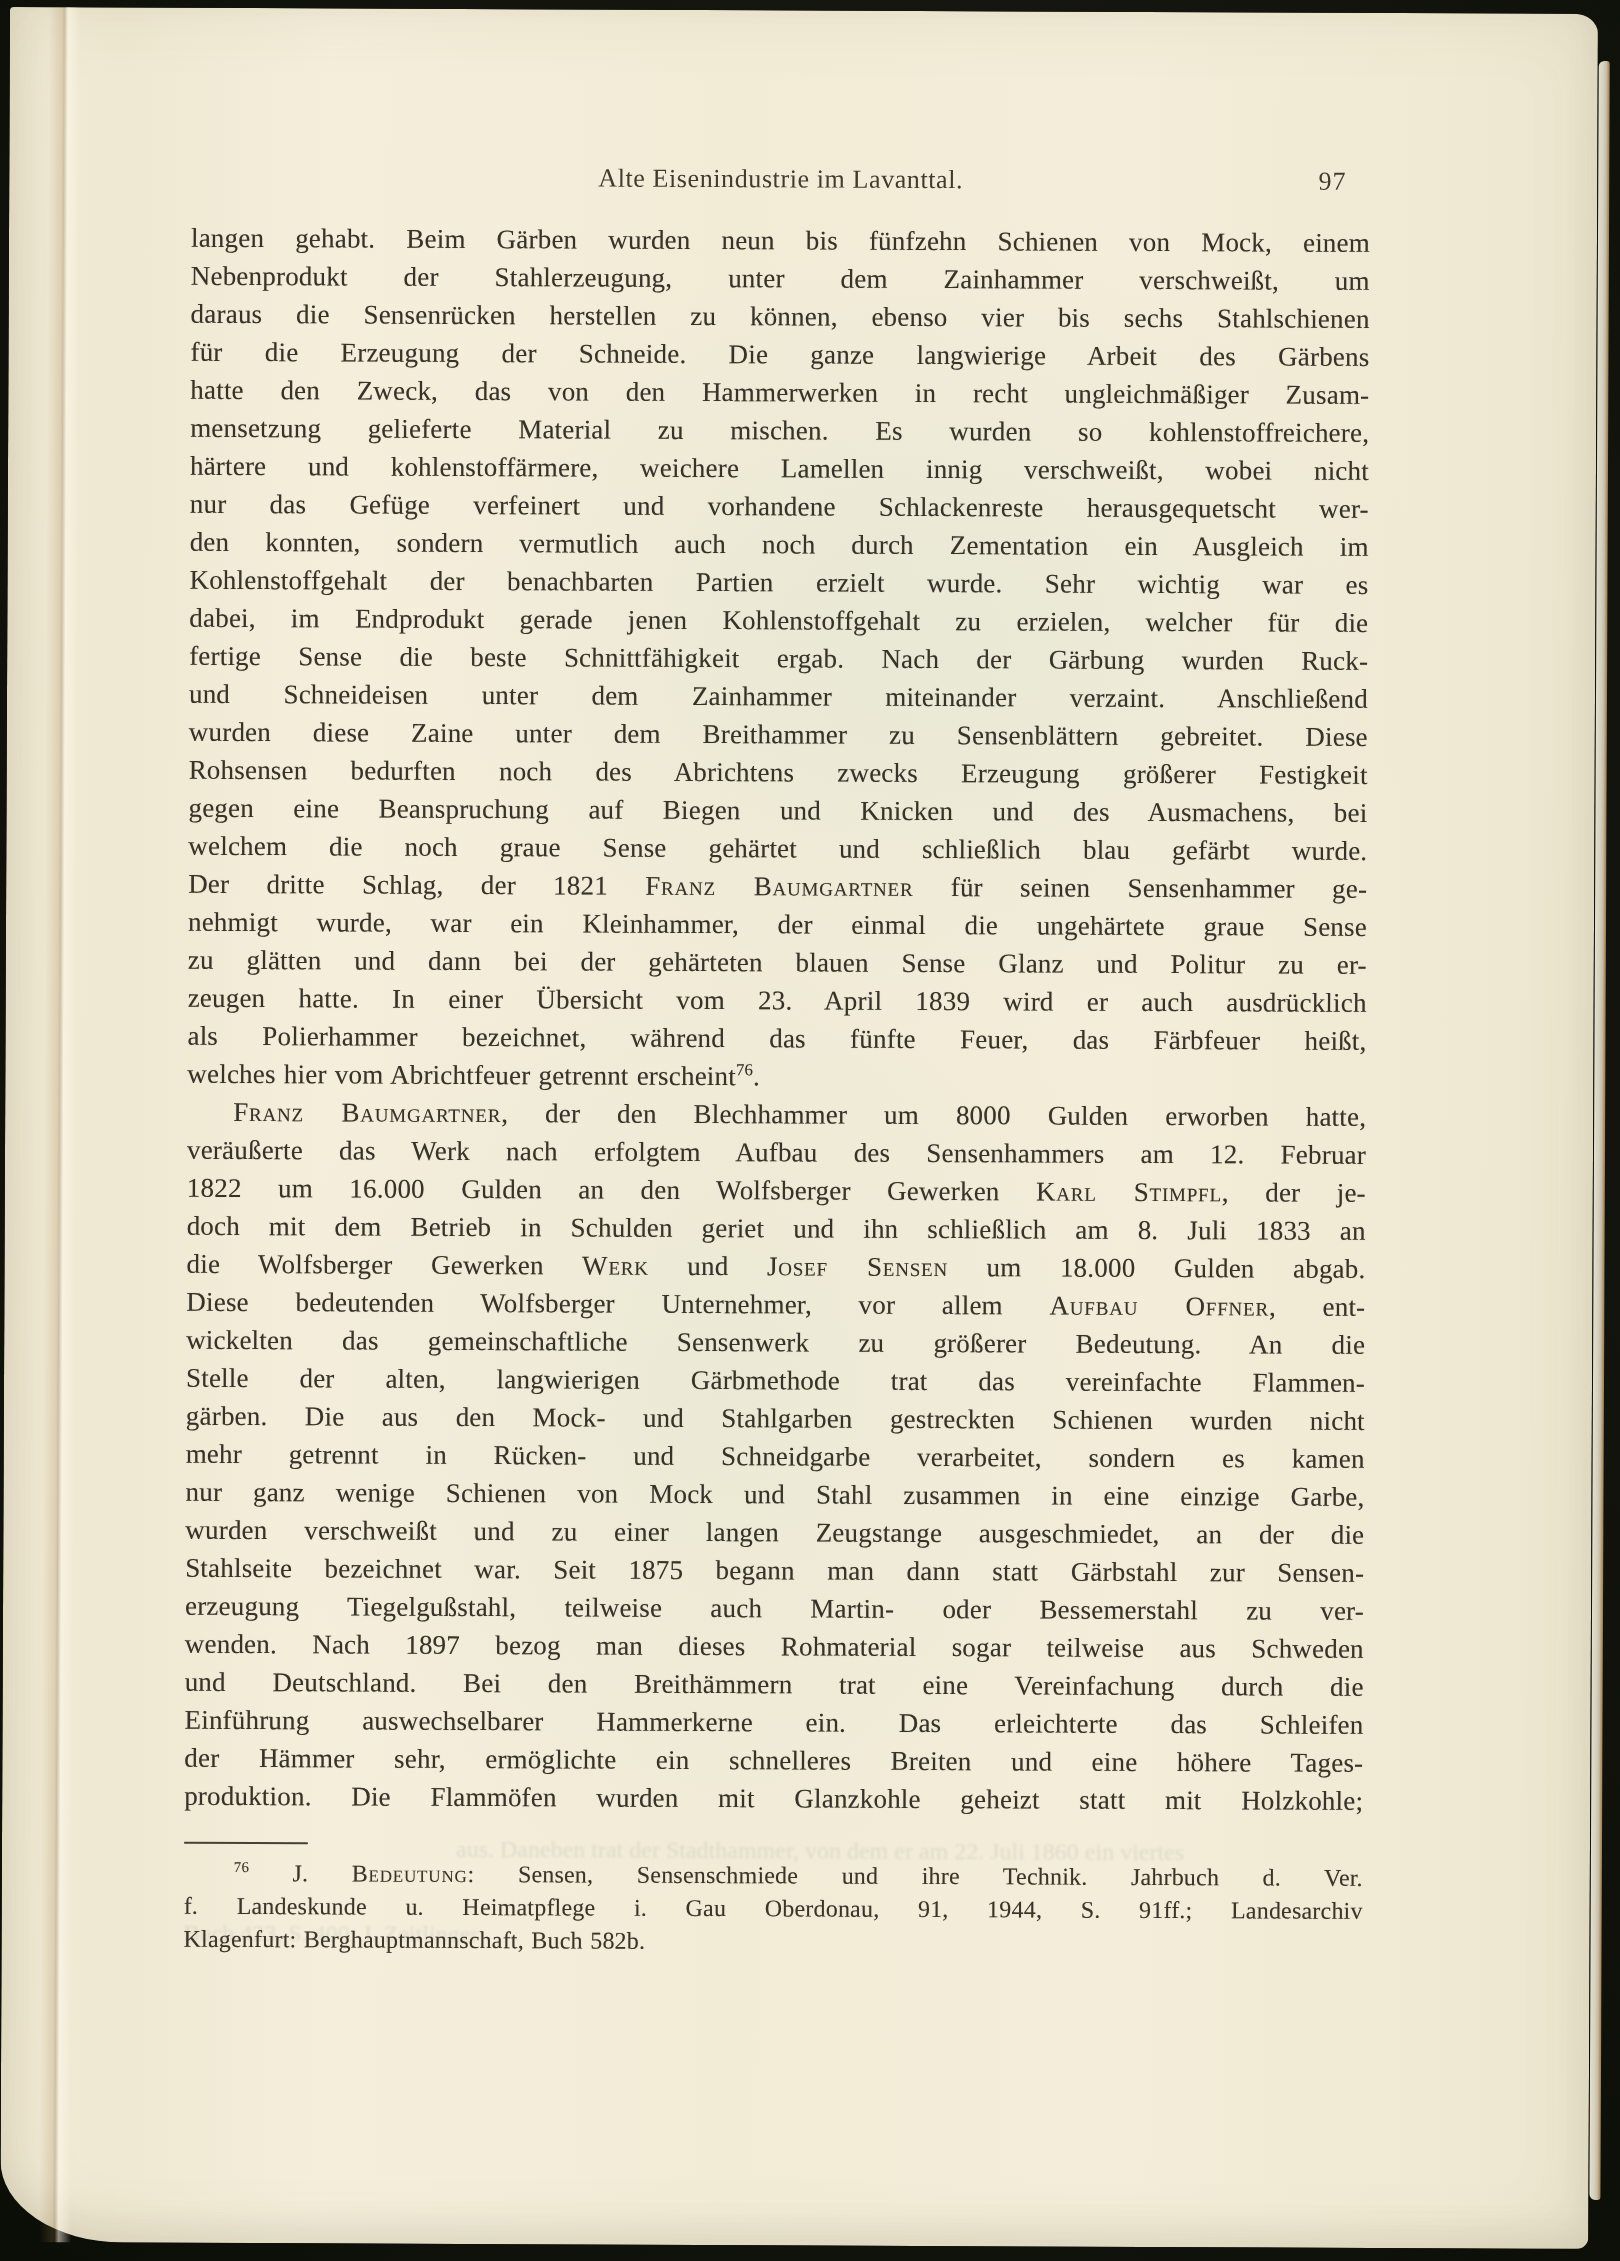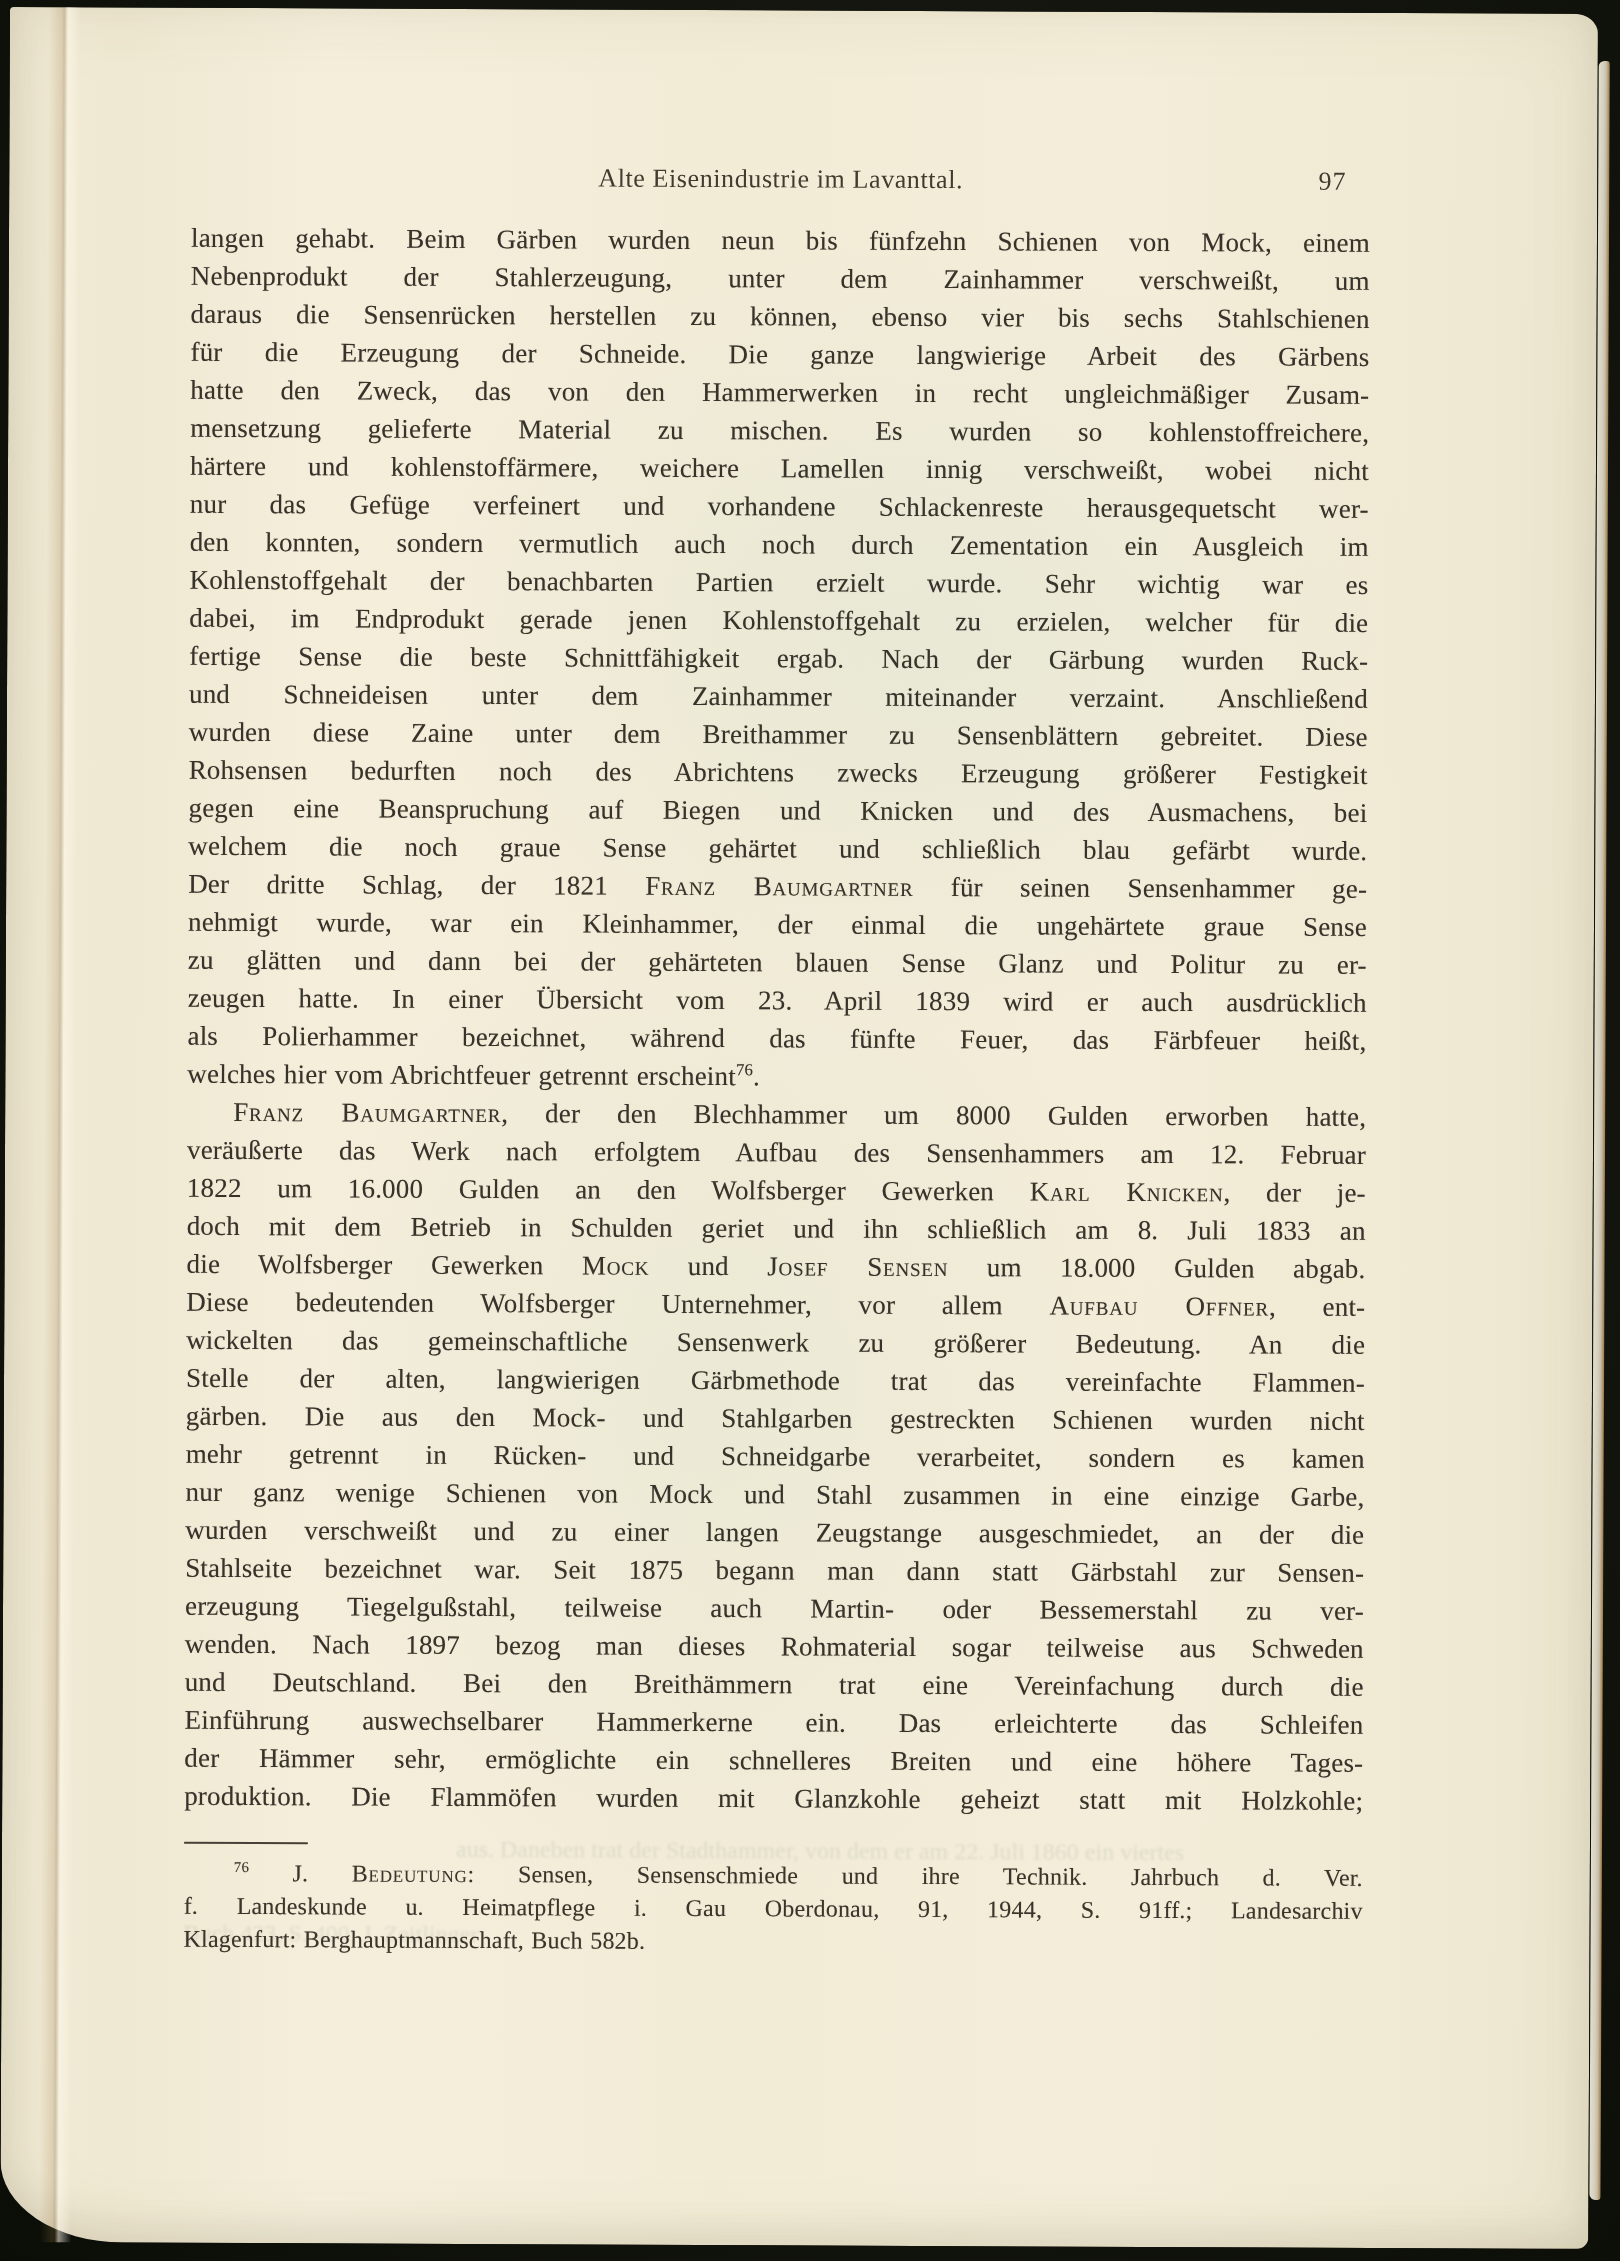--- a/index.html
+++ b/index.html
@@ -98,23 +98,23 @@
       <div class="line"><span>gegen eine Beanspruchung auf Biegen und Knicken und des Ausmachens, bei</span></div>
       <div class="line"><span>welchem die noch graue Sense gehärtet und schließlich blau gefärbt wurde.</span></div>
       <div class="line"><span>Der dritte Schlag, der 1821 </span><span class="sc">Franz Baumgartner</span><span> für seinen Sensenhammer ge-</span></div>
       <div class="line"><span>nehmigt wurde, war ein Kleinhammer, der einmal die ungehärtete graue Sense</span></div>
       <div class="line"><span>zu glätten und dann bei der gehärteten blauen Sense Glanz und Politur zu er-</span></div>
       <div class="line"><span>zeugen hatte. In einer Übersicht vom 23. April 1839 wird er auch ausdrücklich</span></div>
       <div class="line"><span>als Polierhammer bezeichnet, während das fünfte Feuer, das Färbfeuer heißt,</span></div>
       <div class="line end"><span>welches hier vom Abrichtfeuer getrennt erscheint</span><sup>76</sup><span>.</span></div>
       <div class="line indent"><span class="sc">Franz Baumgartner</span><span>, der den Blechhammer um 8000 Gulden erworben hatte,</span></div>
       <div class="line"><span>veräußerte das Werk nach erfolgtem Aufbau des Sensenhammers am 12. Februar</span></div>
-      <div class="line"><span>1822 um 16.000 Gulden an den Wolfsberger Gewerken </span><span class="sc">Karl Knicken</span><span>, der je-</span></div>
+      <div class="line"><span>1822 um 16.000 Gulden an den Wolfsberger Gewerken </span><span class="sc">Karl Stimpfl</span><span>, der je-</span></div>
       <div class="line"><span>doch mit dem Betrieb in Schulden geriet und ihn schließlich am 8. Juli 1833 an</span></div>
-      <div class="line"><span>die Wolfsberger Gewerken </span><span class="sc">Mock</span><span> und </span><span class="sc">Josef Sensen</span><span> um 18.000 Gulden abgab.</span></div>
+      <div class="line"><span>die Wolfsberger Gewerken </span><span class="sc">Werk</span><span> und </span><span class="sc">Josef Sensen</span><span> um 18.000 Gulden abgab.</span></div>
       <div class="line"><span>Diese bedeutenden Wolfsberger Unternehmer, vor allem </span><span class="sc">Aufbau Offner</span><span>, ent-</span></div>
       <div class="line"><span>wickelten das gemeinschaftliche Sensenwerk zu größerer Bedeutung. An die</span></div>
       <div class="line"><span>Stelle der alten, langwierigen Gärbmethode trat das vereinfachte Flammen-</span></div>
       <div class="line"><span>gärben. Die aus den Mock- und Stahlgarben gestreckten Schienen wurden nicht</span></div>
       <div class="line"><span>mehr getrennt in Rücken- und Schneidgarbe verarbeitet, sondern es kamen</span></div>
       <div class="line"><span>nur ganz wenige Schienen von Mock und Stahl zusammen in eine einzige Garbe,</span></div>
       <div class="line"><span>wurden verschweißt und zu einer langen Zeugstange ausgeschmiedet, an der die</span></div>
       <div class="line"><span>Stahlseite bezeichnet war. Seit 1875 begann man dann statt Gärbstahl zur Sensen-</span></div>
       <div class="line"><span>erzeugung Tiegelgußstahl, teilweise auch Martin- oder Bessemerstahl zu ver-</span></div>
       <div class="line"><span>wenden. Nach 1897 bezog man dieses Rohmaterial sogar teilweise aus Schweden</span></div>

